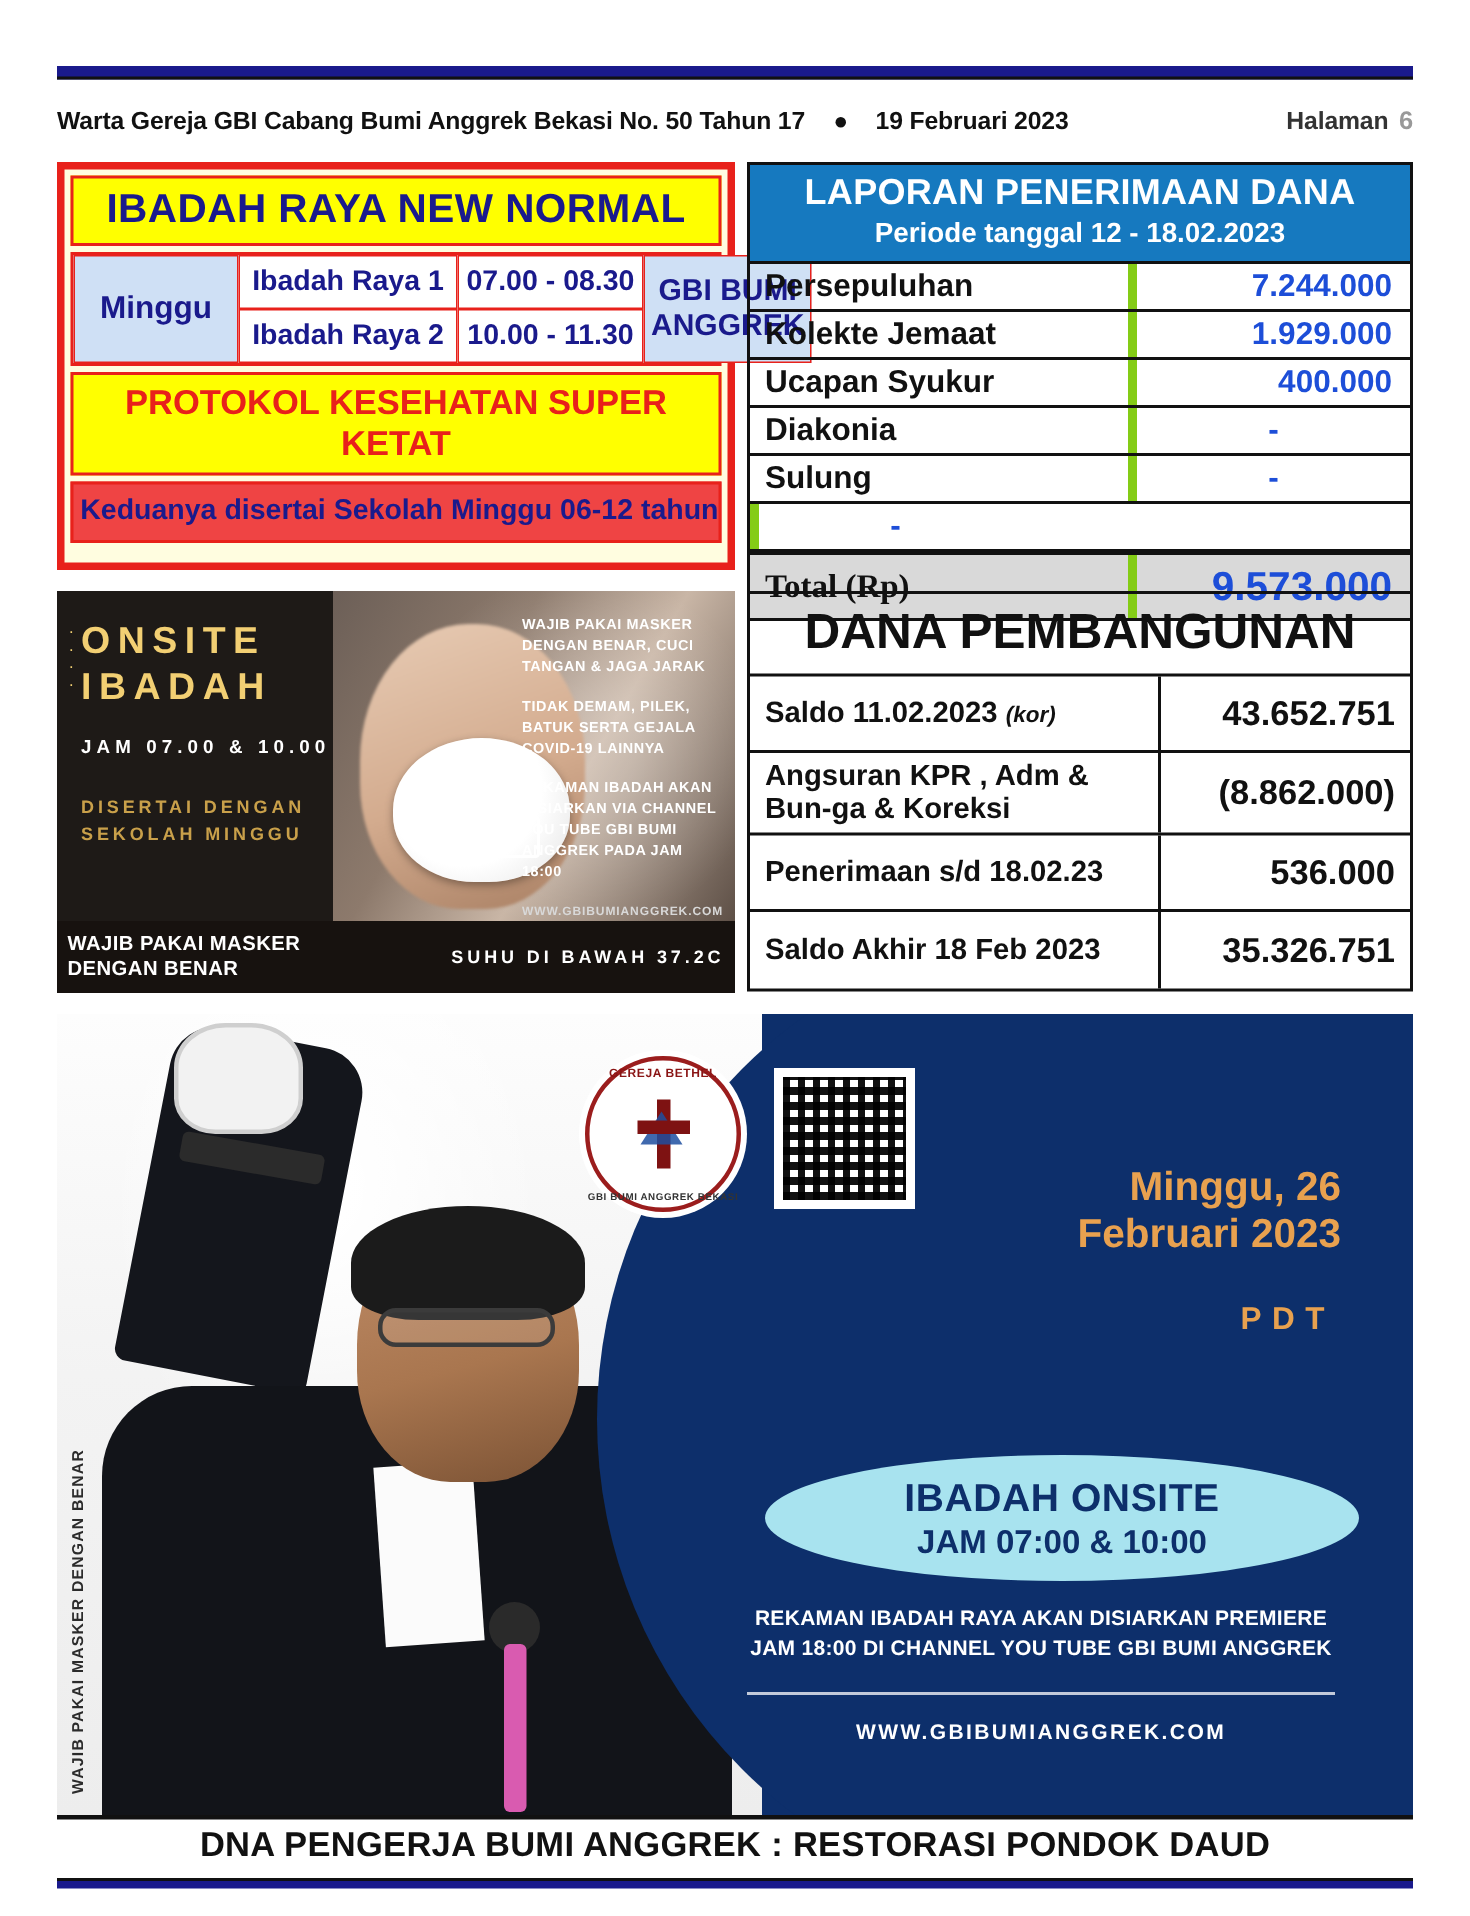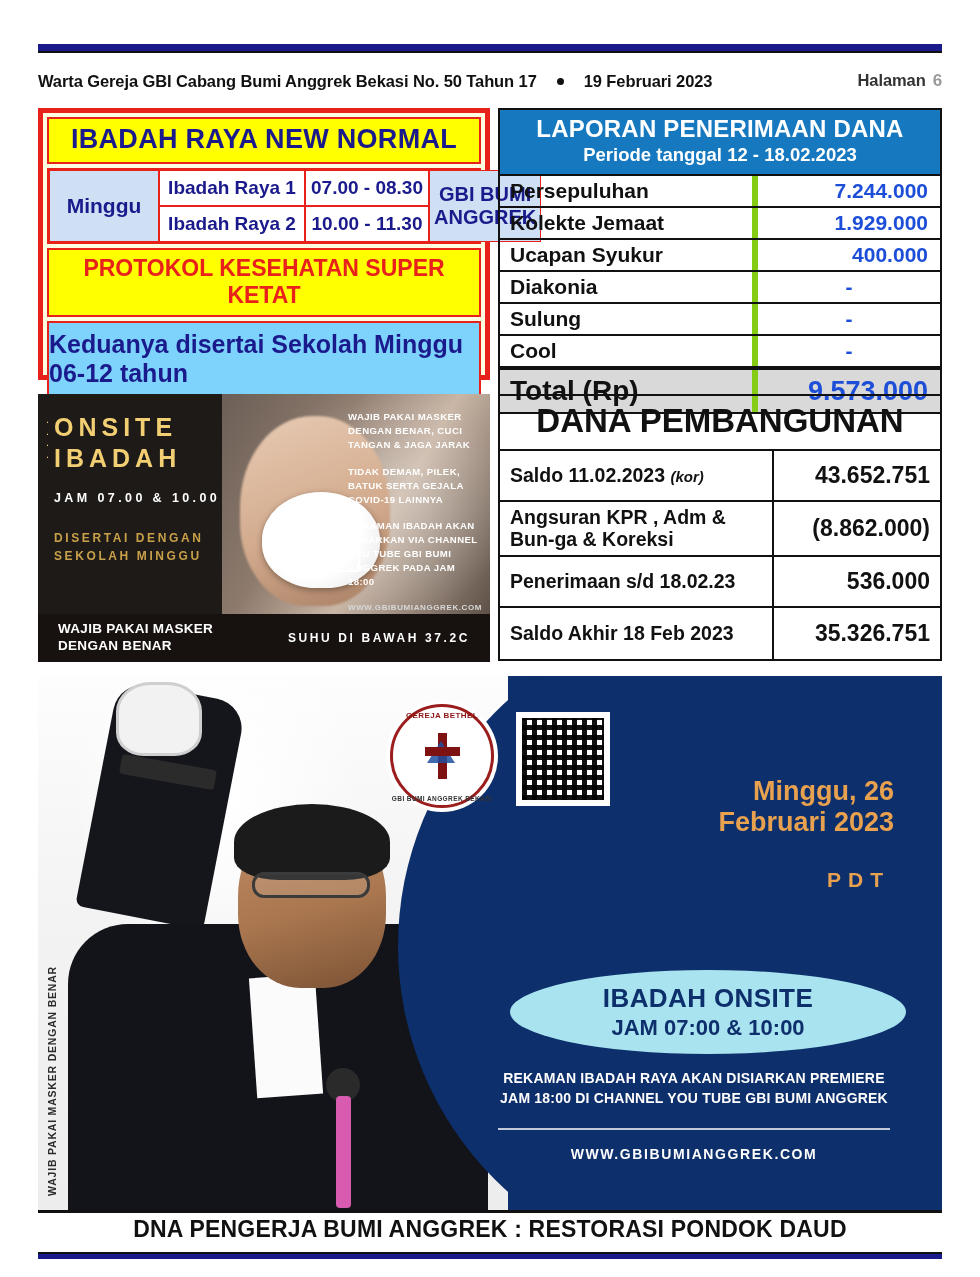--- a/index.html
+++ b/index.html
@@ -104,26 +104,26 @@
     background: #ffff00;
     border: 2px solid #e8211b;
     color: #e8211b;
     font-size: 23px;
     font-weight: bold;
     text-align: center;
     padding: 5px 0 6px;
   }
   .keduanya {
     margin-top: 4px;
-    background: #7dd3fc;
+    background: #ef4444;
     border: 2px solid #e8211b;
     color: #1a1a8c;
-    font-size: 25px;
-    font-weight: bold;
-    text-align: left;
+    font-size: 19px;
+    font-weight: bold;
+    text-align: right;
     padding: 7px 0 8px;
   }
 
   
   .onsite-poster {
     position: absolute;
     left: 38px; top: 394px;
     width: 452px; height: 268px;
     background: #1e1a17;
     overflow: hidden;
@@ -212,21 +212,21 @@
   .op-right p { margin: 0 0 13px 0; }
   .op-right .web { color: #d8d8d8; font-size: 8px; letter-spacing: 0.6px; }
   .op-footbar {
     position: absolute;
     left: 0; bottom: 0;
     width: 100%; height: 48px;
     background: #17120f;
     display: flex;
     align-items: center;
     justify-content: space-between;
-    padding: 0 20px;
+    padding: 0 7px;
   }
   .op-foot-l {
     color: #ffffff;
     font-size: 13.5px;
     font-weight: bold;
     line-height: 1.25;
     letter-spacing: 0.3px;
   }
   .op-foot-r {
     color: #ffffff;
@@ -279,21 +279,21 @@
     justify-content: flex-end;
   }
   .lap-value.dash { justify-content: center; padding-right: 0; }
   .lap-total {
     display: flex;
     background: #d9d9d9;
     height: 44px;
     align-items: center;
     border-top: 2px solid #111;
   }
-  .lap-total .lap-label { font-size: 28px; }
+  .lap-total .lap-label { font-size: 22px; font-family: Liberation Serif, serif; }
   .lap-total .lap-value { font-size: 27px; }
 
   .dana {
     position: absolute;
     left: 498px; top: 394px;
     width: 444px;
     border: 2px solid #111;
   }
   .dana-head {
     text-align: center;
@@ -688,21 +688,20 @@
     </div>
     <div class="lap-row">
       <div class="lap-label">Diakonia</div>
       <div class="lap-value dash">-</div>
     </div>
     <div class="lap-row">
       <div class="lap-label">Sulung</div>
       <div class="lap-value dash">-</div>
     </div>
     <div class="lap-row">
-      <div class="lap-label">Cool</div>
       <div class="lap-value dash">-</div>
     </div>
     <div class="lap-total">
       <div class="lap-label">Total (Rp)</div>
       <div class="lap-value">9.573.000</div>
     </div>
   </div>
 
   <div class="dana">
     <div class="dana-head">DANA PEMBANGUNAN</div>

